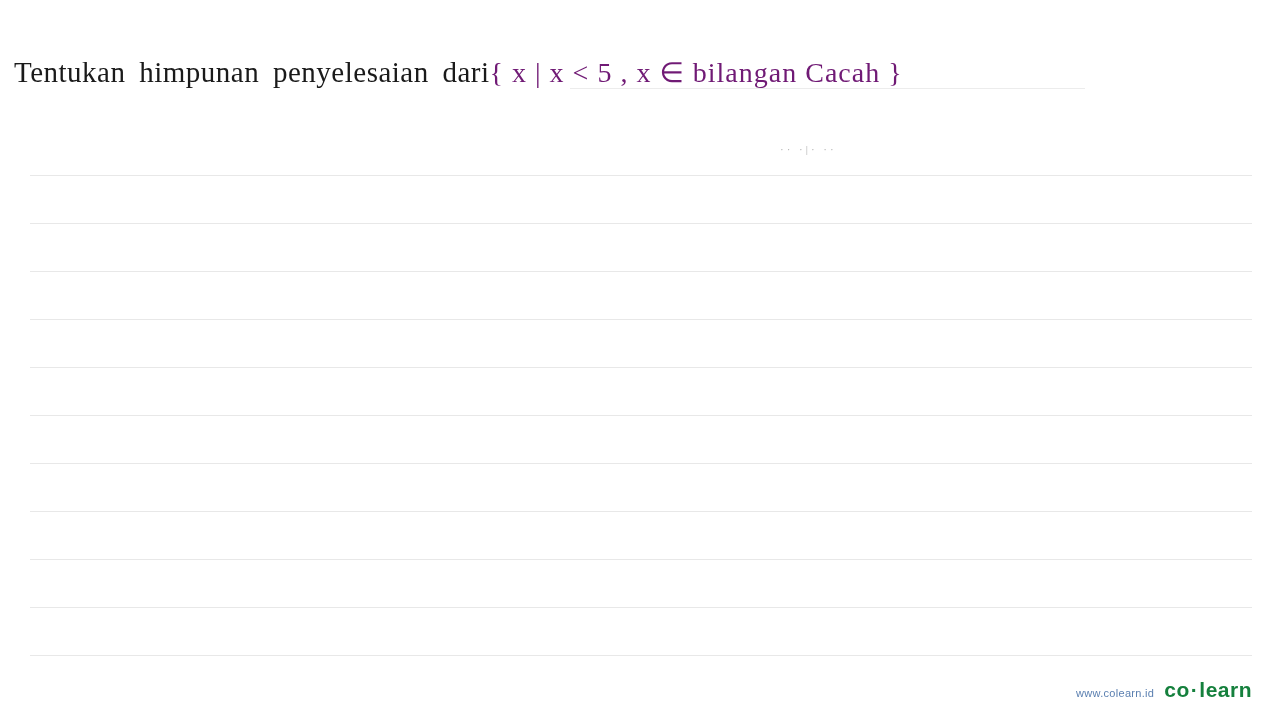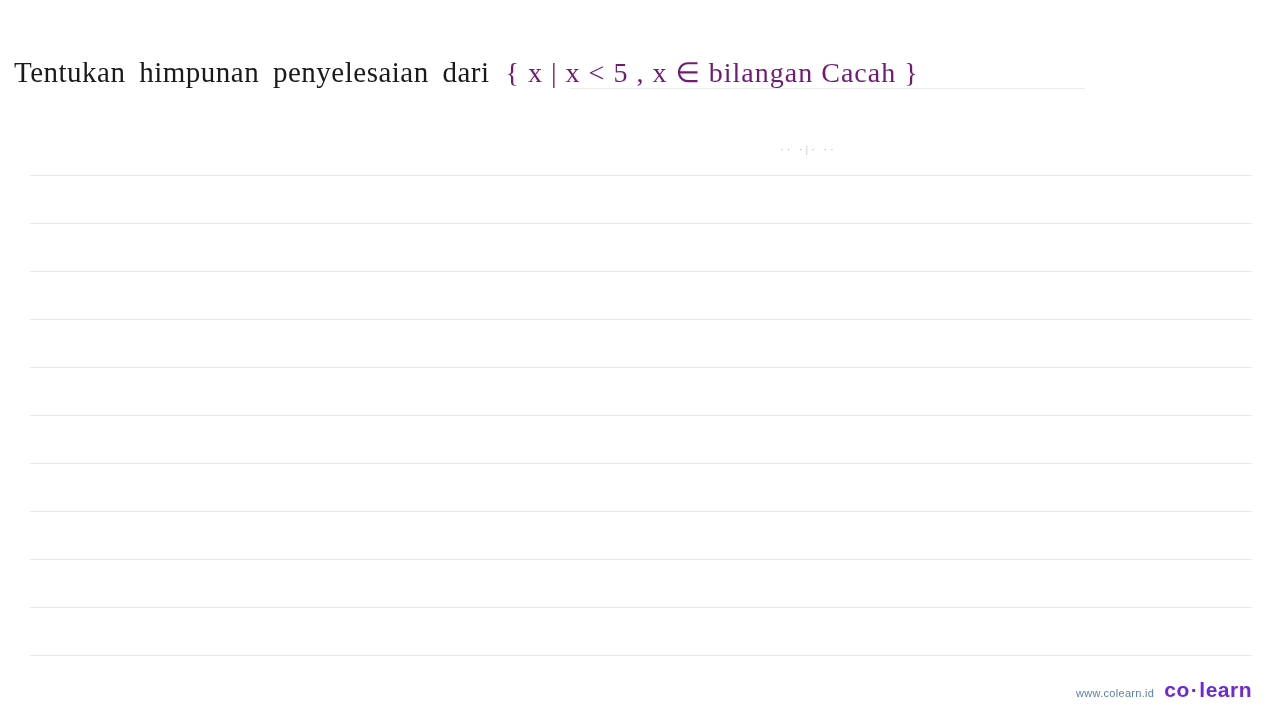--- a/index.html
+++ b/index.html
@@ -15,21 +15,20 @@
       position: relative;
       width: 100%;
       height: 100%;
     }
     .question-line {
       position: absolute;
       top: 56px;
       left: 14px;
       display: flex;
       align-items: baseline;
-      gap: 16px;
       font-size: 29px;
       color: #1a1a1a;
     }
     .printed {
       font-family: Georgia, 'Times New Roman', serif;
       letter-spacing: 0.5px;
       word-spacing: 6px;
     }
     .handwritten {
       font-family: 'Comic Sans MS', 'Segoe Script', cursive;
@@ -76,21 +75,21 @@
     .footer-url {
       font-family: Arial, sans-serif;
       font-size: 11px;
       color: #5a7fb0;
       letter-spacing: 0.3px;
     }
     .footer-brand {
       font-family: Arial, sans-serif;
       font-size: 21px;
       font-weight: 600;
-      color: #6d28d9;
+      color: #15803d;
       letter-spacing: 0.5px;
     }
     .footer-brand .dot {
       padding: 0 1px;
     }
   </style>
 </head>
 <body>
 
 <div class="page">

